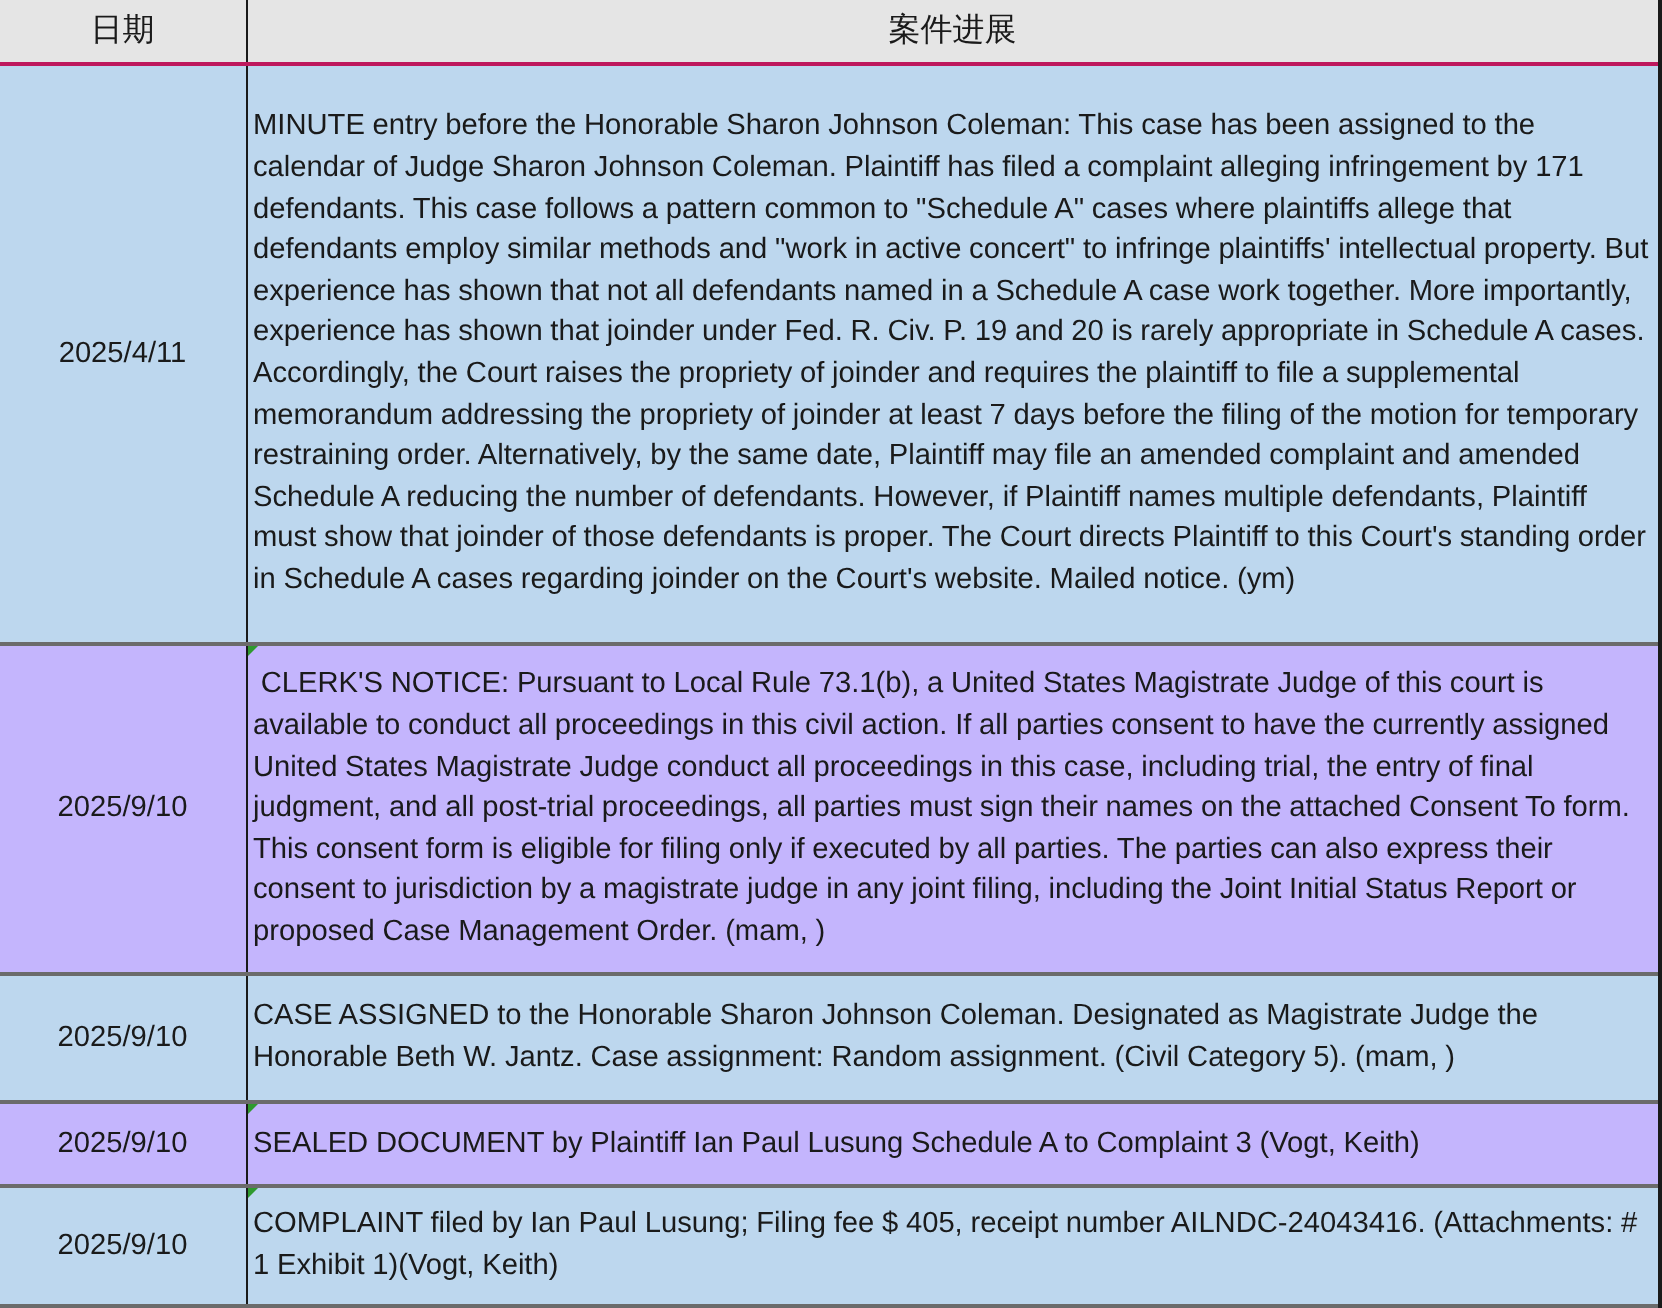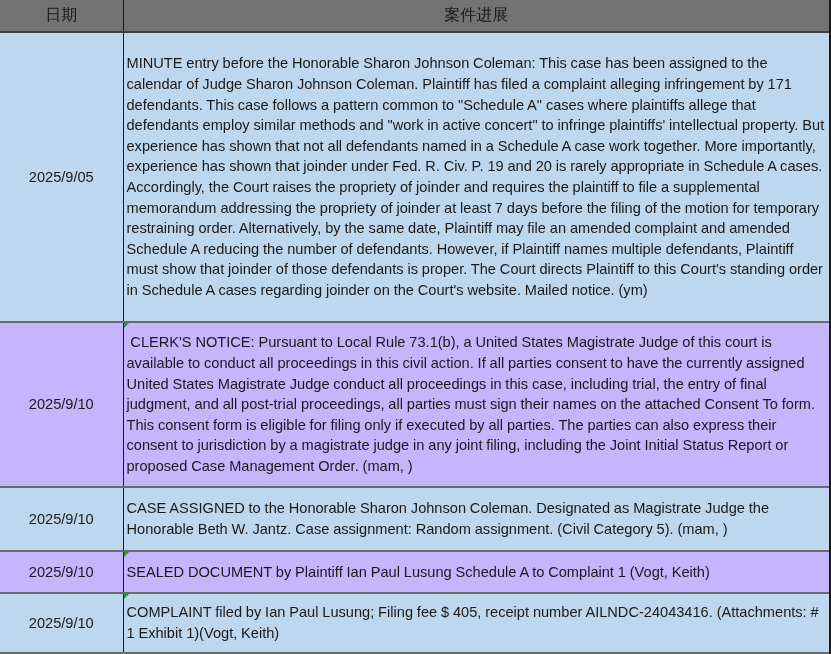--- a/index.html
+++ b/index.html
@@ -22,28 +22,28 @@
       border-right: 2px solid #1a1a1a;
     }
     table.docket {
       border-collapse: collapse;
       width: 829px;
       table-layout: fixed;
     }
     table.docket col.c-date { width: 123px; }
     table.docket col.c-text { width: 706px; }
     thead th {
-      background: #737373;
+      background: #e5e5e5;
       height: 31px;
       font-weight: normal;
       font-size: 16px;
       color: #1a1a1a;
       text-align: center;
       padding: 0;
-      border-bottom: 2px solid #404040;
+      border-bottom: 2px solid #be185d;
       font-family: "DejaVu Sans", sans-serif;
     }
     thead th.h-date {
       border-right: 1px solid #1a1a1a;
     }
     tbody td {
       padding: 0;
       vertical-align: middle;
       font-size: 14.6px;
       line-height: 20.6px;
@@ -90,21 +90,21 @@
       <col class="c-text">
     </colgroup>
     <thead>
       <tr>
         <th class="h-date">日期</th>
         <th class="h-text">案件进展</th>
       </tr>
     </thead>
     <tbody>
       <tr class="blue r0">
-        <td class="d-date">2025/9/05</td>
+        <td class="d-date">2025/4/11</td>
         <td class="d-text">
           <span class="entry-text">MINUTE entry before the Honorable Sharon Johnson Coleman: This case has been assigned to the calendar of Judge Sharon Johnson Coleman. Plaintiff has filed a complaint alleging infringement by 171 defendants. This case follows a pattern common to "Schedule A" cases where plaintiffs allege that defendants employ similar methods and "work in active concert" to infringe plaintiffs' intellectual property. But experience has shown that not all defendants named in a Schedule A case work together. More importantly, experience has shown that joinder under Fed. R. Civ. P. 19 and 20 is rarely appropriate in Schedule A cases. Accordingly, the Court raises the propriety of joinder and requires the plaintiff to file a supplemental memorandum addressing the propriety of joinder at least 7 days before the filing of the motion for temporary restraining order. Alternatively, by the same date, Plaintiff may file an amended complaint and amended Schedule A reducing the number of defendants. However, if Plaintiff names multiple defendants, Plaintiff must show that joinder of those defendants is proper. The Court directs Plaintiff to this Court's standing order in Schedule A cases regarding joinder on the Court's website. Mailed notice. (ym)</span>
         </td>
       </tr>
       <tr class="white r1">
         <td class="d-date">2025/9/10</td>
         <td class="d-text">
           <span class="comment-mark"></span>
           <span class="entry-text" style="white-space: pre-wrap;"> CLERK'S NOTICE: Pursuant to Local Rule 73.1(b), a United States Magistrate Judge of this court is available to conduct all proceedings in this civil action. If all parties consent to have the currently assigned United States Magistrate Judge conduct all proceedings in this case, including trial, the entry of final judgment, and all post-trial proceedings, all parties must sign their names on the attached Consent To form. This consent form is eligible for filing only if executed by all parties. The parties can also express their consent to jurisdiction by a magistrate judge in any joint filing, including the Joint Initial Status Report or proposed Case Management Order. (mam, )</span>
         </td>
@@ -112,21 +112,21 @@
       <tr class="blue r2">
         <td class="d-date">2025/9/10</td>
         <td class="d-text">
           <span class="entry-text">CASE ASSIGNED to the Honorable Sharon Johnson Coleman. Designated as Magistrate Judge the Honorable Beth W. Jantz. Case assignment: Random assignment. (Civil Category 5). (mam, )</span>
         </td>
       </tr>
       <tr class="white r3">
         <td class="d-date">2025/9/10</td>
         <td class="d-text">
           <span class="comment-mark"></span>
-          <span class="entry-text">SEALED DOCUMENT by Plaintiff Ian Paul Lusung Schedule A to Complaint 1 (Vogt, Keith)</span>
+          <span class="entry-text">SEALED DOCUMENT by Plaintiff Ian Paul Lusung Schedule A to Complaint 3 (Vogt, Keith)</span>
         </td>
       </tr>
       <tr class="blue r4">
         <td class="d-date">2025/9/10</td>
         <td class="d-text">
           <span class="comment-mark"></span>
           <span class="entry-text">COMPLAINT filed by Ian Paul Lusung; Filing fee $ 405, receipt number AILNDC-24043416. (Attachments: # 1 Exhibit 1)(Vogt, Keith)</span>
         </td>
       </tr>
     </tbody>

